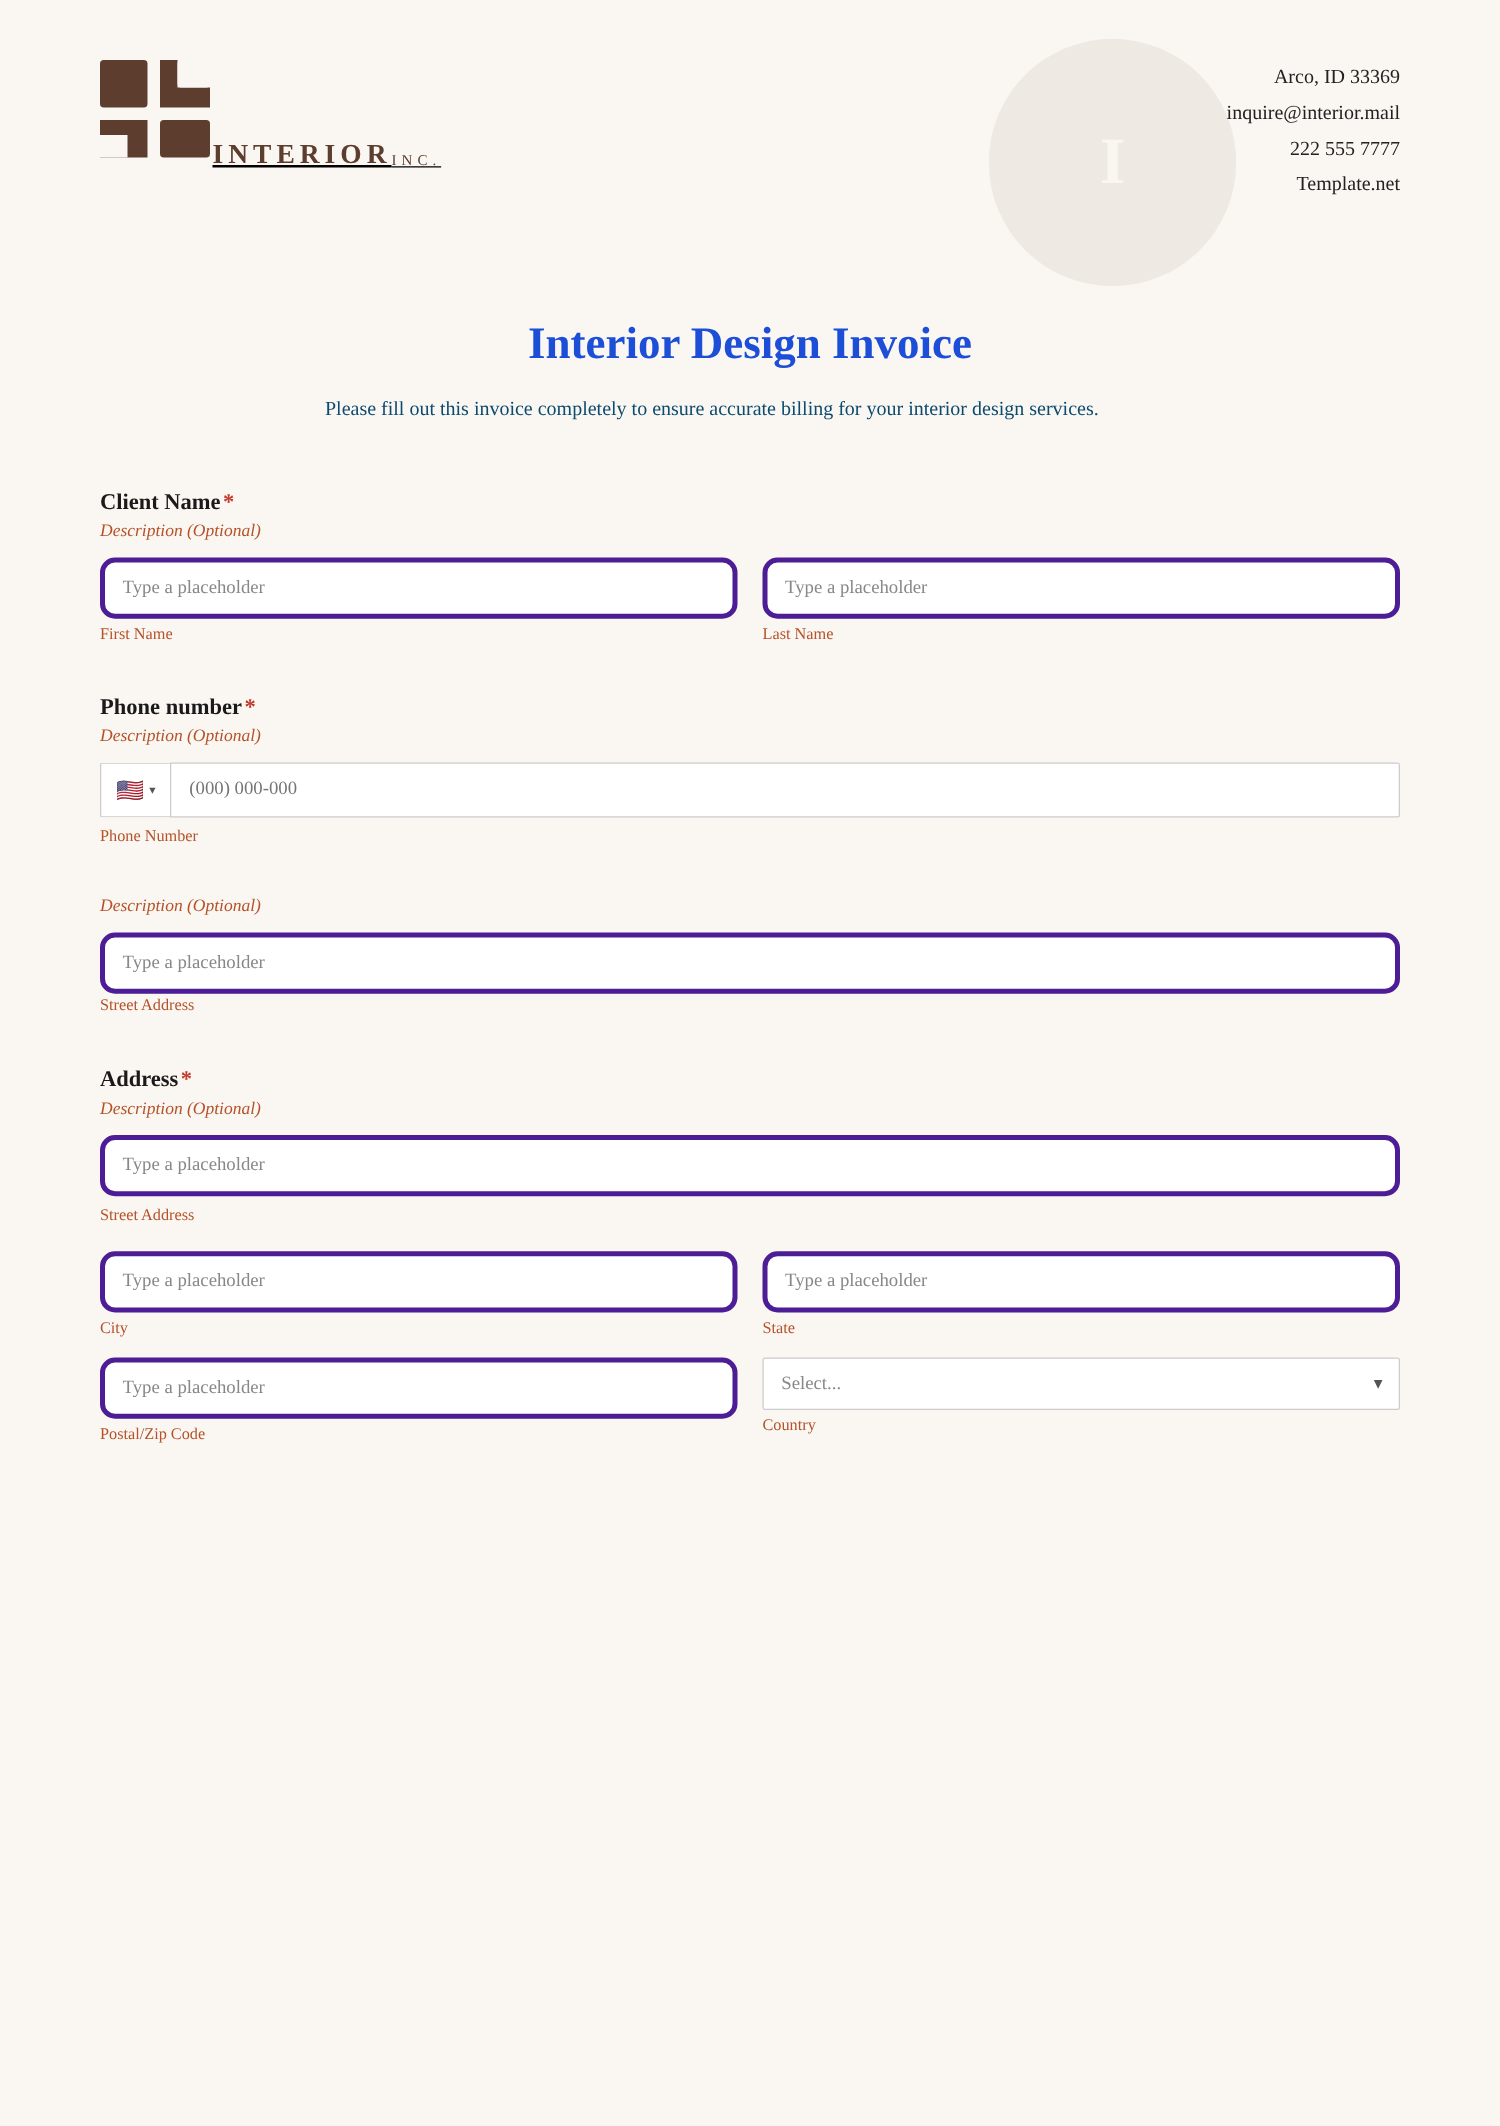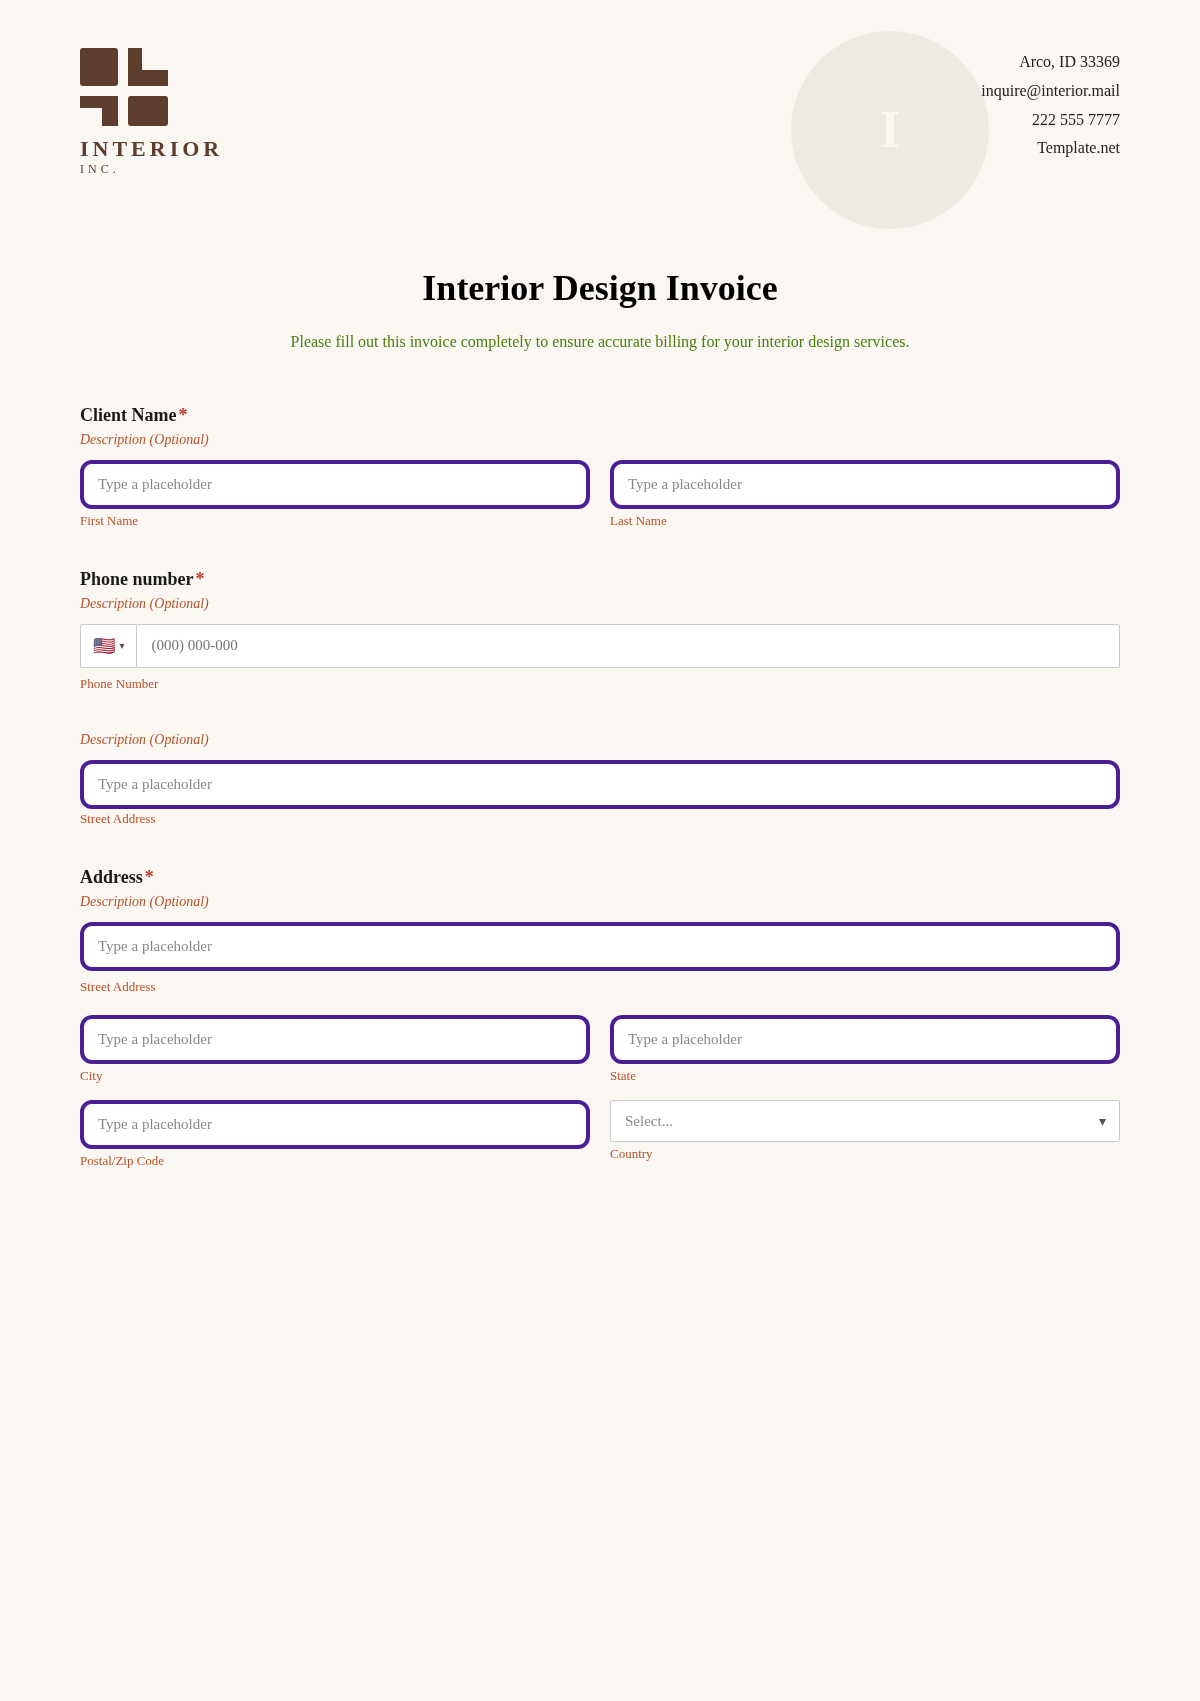--- a/index.html
+++ b/index.html
@@ -27,22 +27,23 @@
     .header {
       display: flex;
       justify-content: space-between;
       align-items: flex-start;
       padding: 48px 80px 30px 80px;
       position: relative;
     }
 
     .logo-area {
       display: flex;
-      flex-direction: column;
-      align-items: flex-start;
+      flex-direction: row;
+      align-items: flex-end;
+      text-decoration: underline;
     }
 
     .logo-icon {
       width: 90px;
       height: 80px;
       margin-bottom: 8px;
     }
 
     .logo-text {
       font-size: 22px;
@@ -79,30 +80,30 @@
 
     
     .main-content {
       padding: 20px 80px 60px 80px;
     }
 
     .invoice-title {
       text-align: center;
       font-size: 36px;
       font-weight: 700;
-      color: #000000;
+      color: #1d4ed8;
       font-family: Georgia, serif;
       margin-bottom: 20px;
       margin-top: 40px;
     }
 
     .invoice-description {
-      text-align: center;
+      text-align: left;
       font-size: 16px;
-      color: #4d7c0f;
+      color: #0c4a6e;
       font-family: Georgia, serif;
       max-width: 680px;
       margin: 0 auto 50px auto;
       line-height: 1.6;
     }
 
     
     .form-section {
       margin-bottom: 40px;
     }

